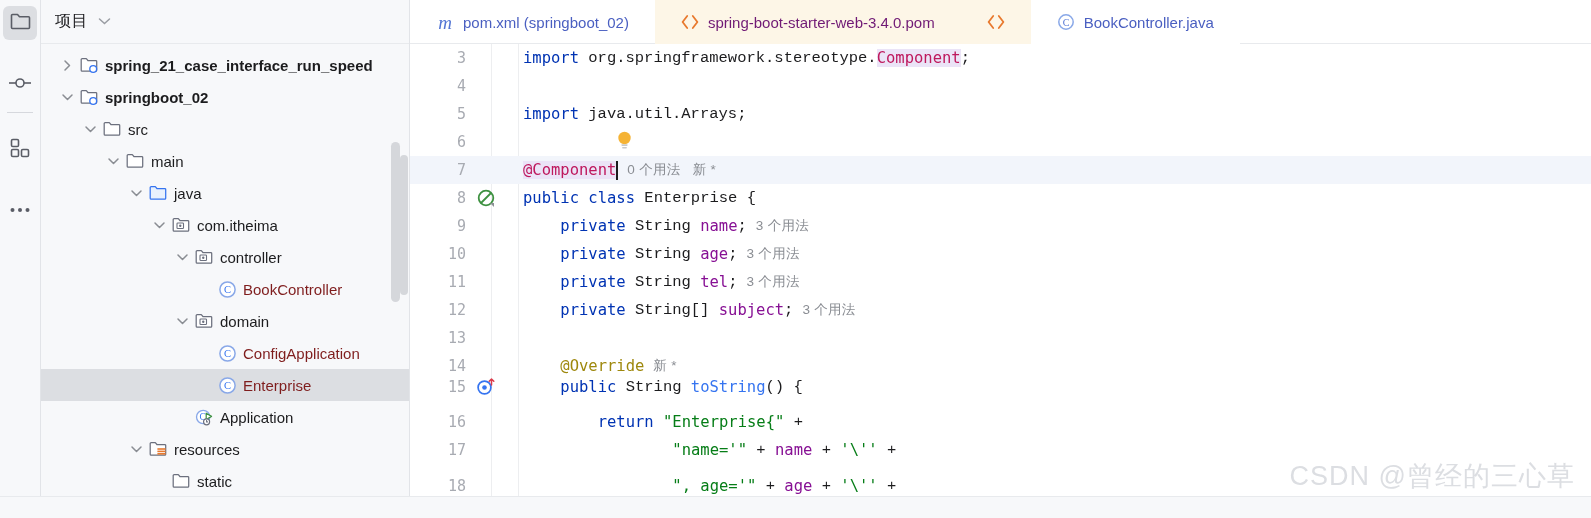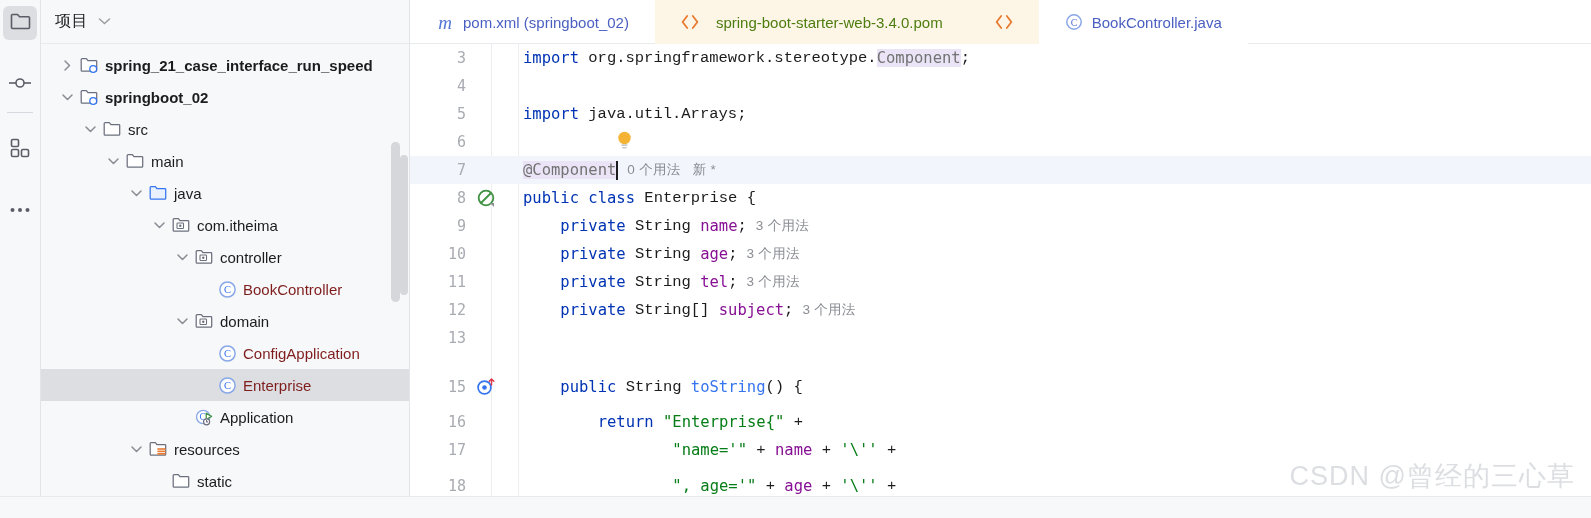--- a/index.html
+++ b/index.html
@@ -74,21 +74,21 @@
   }
   .tab {
     display: flex; align-items: center; gap: 9px;
     padding: 0 26px; font-size: 15px; color: #2b2b2e;
     white-space: nowrap; height: 44px;
   }
   .tab.pom { background: #fdf6e7; }
   .tab.active-java { background: #ffffff; }
   .tab-icon { display: flex; align-items: center; justify-content: center; width: 18px; }
   .tab-label.blue { color: #4a5fc1; }
-  .tab-label.gray { color: #4d7c0f; margin-left: 8px; }
+  .tab-label.gray { color: #701a75; }
 
   
   .editor {
     position: absolute; left: 410px; top: 44px; width: 1181px; height: 463px;
     background: #ffffff; overflow: hidden;
   }
   .ed-vsep { position: absolute; top: 0; bottom: 0; width: 1px; background: #edeef0; }
   .code-line {
     position: absolute; left: 0; right: 0; height: 28px;
     display: flex; align-items: center;
@@ -105,21 +105,21 @@
     font-family: "DejaVu Sans Mono", "Liberation Mono", monospace;
     font-size: 15.5px; color: #1c1c1e; white-space: pre;
     display: flex; align-items: center;
   }
   .k  { color: #0033b3; }           
   .id { color: #1c1c1e; font-family: Liberation Mono, monospace; }           
   .an { color: #9e880d; }           
   .fl { color: #871094; }           
   .st { color: #067d17; }           
   .mt { color: #1c1c1e; }           
-  .cmp-hl { background: #ebe4f7; color: #737373; }
+  .cmp-hl { background: #ebe4f7; color: #be185d; }
   .hint {
     font-family: "Liberation Sans", sans-serif; font-size: 13.5px;
     color: #8a8d93; padding-left: 9px; letter-spacing: .3px;
   }
   .caret {
     display: inline-block; width: 2px; height: 19px; background: #1c1c1e;
     vertical-align: middle; margin: 0 0 0 0;
   }
   .bulb { display:flex; align-items:center; }
 
@@ -508,20 +508,25 @@
       <span class="gutter-icon"></span>
       <span class="code-text"><span>    </span><span class="k">private</span><span> </span><span class="id">String[]</span><span> </span><span class="fl">subject</span><span class="id">;</span><span class="hint">3 个用法</span></span>
     </div>
 
     <div class="code-line" style="top:280px">
       <span class="lineno">13</span>
       <span class="gutter-icon"></span>
       <span class="code-text"></span>
     </div>
 
+    <div class="code-line" style="top:308px">
+      <span class="lineno">14</span>
+      <span class="gutter-icon"></span>
+      <span class="code-text"><span>    </span><span class="an">@Override</span><span class="hint">新 *</span></span>
+    </div>
 
     <div class="code-line" style="top:329px">
       <span class="lineno">15</span>
       <span class="gutter-icon">
         <svg width="20" height="20" viewBox="0 0 20 20">
             <circle cx="8.5" cy="10.5" r="6.4" fill="none" stroke="#3574f0" stroke-width="1.7"></circle>
             <circle cx="8.5" cy="10.5" r="2.3" fill="#3574f0"></circle>
             <path d="M15.5 2 L15.5 8 M13.2 4.3 L15.5 2 L17.8 4.3" fill="none" stroke="#db3b4b" stroke-width="1.5" stroke-linecap="round" stroke-linejoin="round"></path>
           </svg>
       </span>

